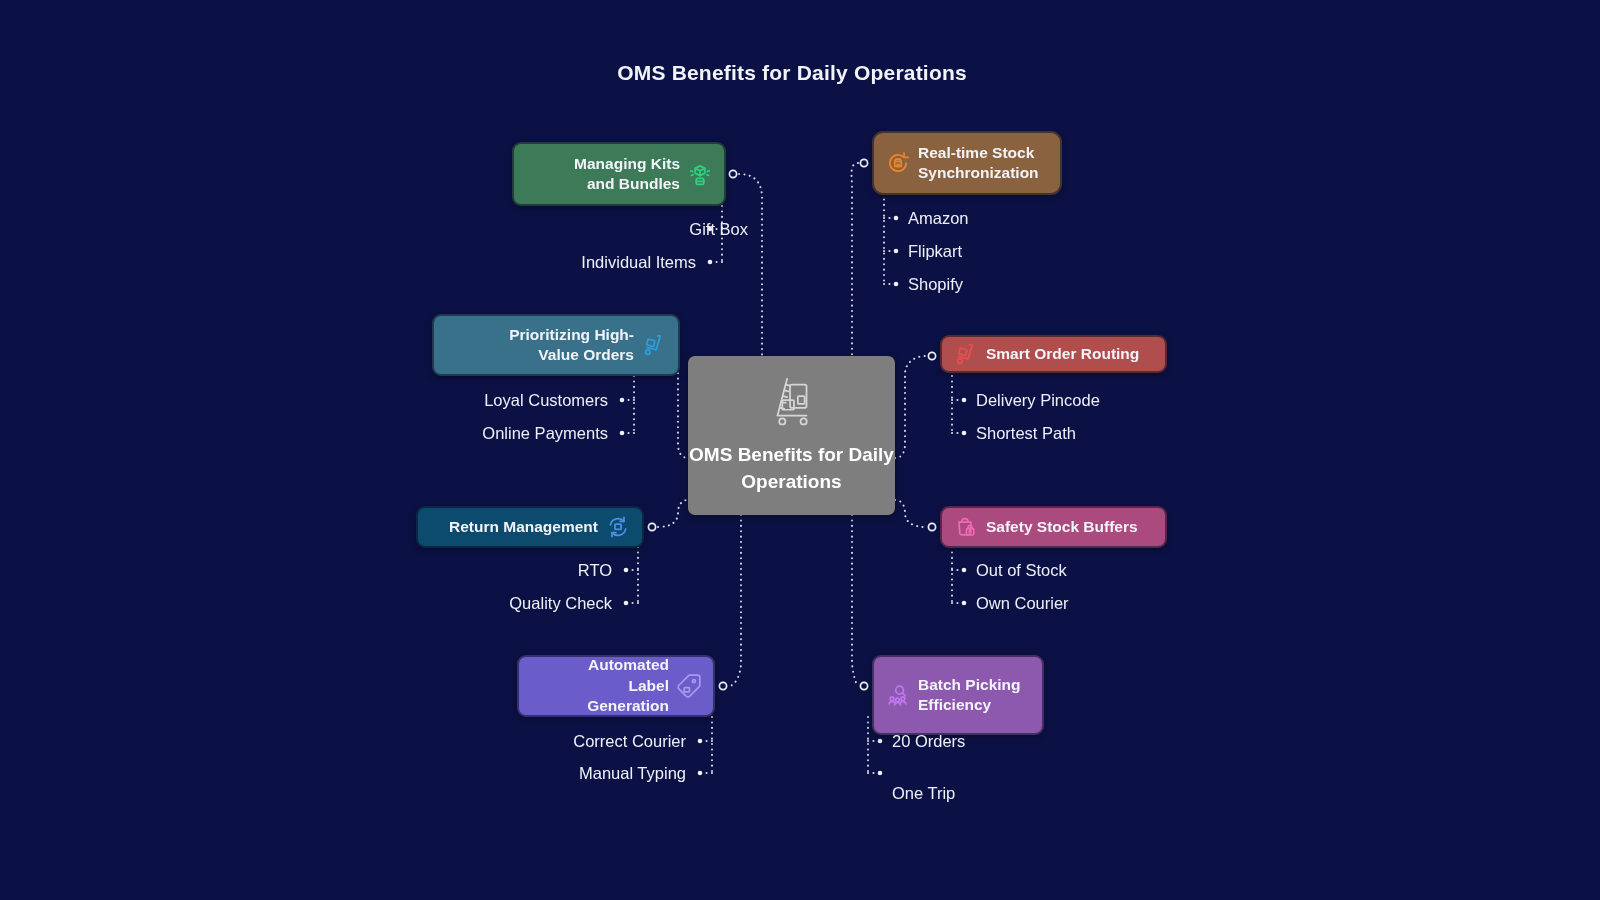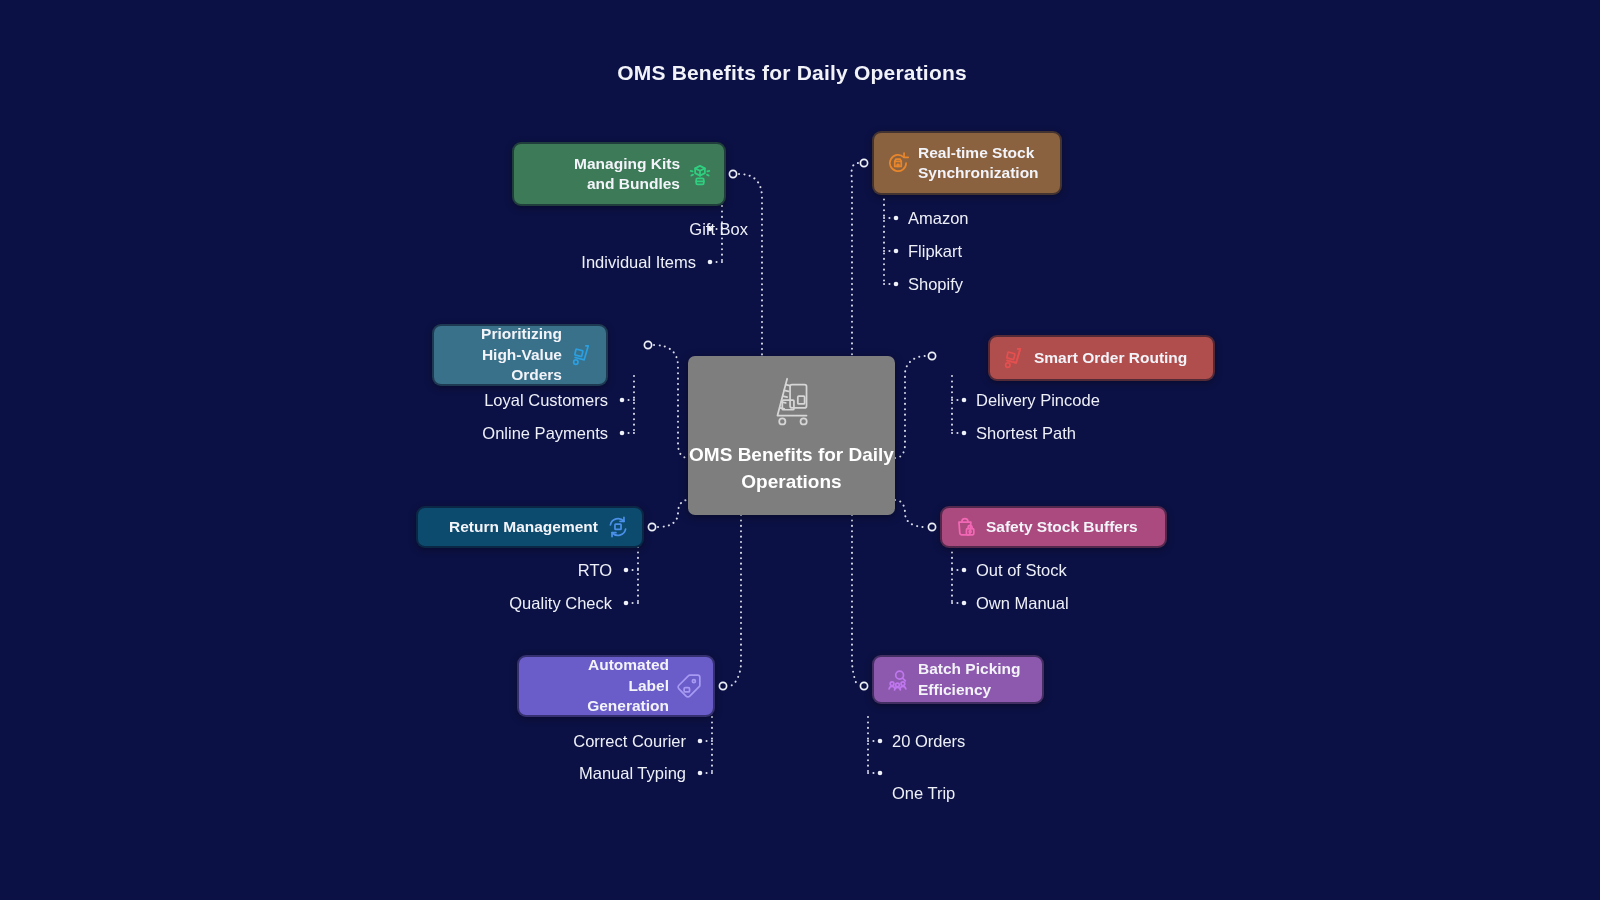--- a/index.html
+++ b/index.html
@@ -13,27 +13,27 @@
   .idot{fill:#eef1f8;}
   .node{position:absolute;display:flex;align-items:center;gap:7px;box-sizing:border-box;
         padding:6px 11px;border-radius:9px;border:2px solid rgba(9,13,36,.55);
         color:#f3f4f9;font-weight:700;font-size:15.5px;line-height:1.32;
         box-shadow:0 2px 7px rgba(0,0,0,.35);}
   .node .icon{flex:0 0 auto;display:block;}
   .node.left{justify-content:flex-end;text-align:right;padding-left:44px;}
   .node.right{justify-content:flex-start;text-align:left;}
   .node.one-line .label{white-space:nowrap;}
   .n-kits{left:512px;top:142px;width:214px;height:64px;}
-  .n-prior{left:432px;top:314px;width:176px;height:62px;margin-top:10px;}
+  .n-prior{left:432px;top:314px;width:248px;height:62px;}
   .n-return{left:416px;top:506px;width:228px;height:42px;}
   .n-label{left:517px;top:655px;width:198px;height:62px;}
-  .n-realtime{left:872px;top:131px;width:190px;height:64px;}
-  .n-routing{left:988px;top:335px;width:227px;height:46px;}
+  .n-realtime{left:872px;top:131px;width:190px;height:64px;border-radius:11px;}
+  .n-routing{left:940px;top:335px;width:227px;height:38px;}
   .n-safety{left:940px;top:506px;width:227px;height:42px;}
-  .n-batch{left:872px;top:655px;width:172px;height:49px;}
+  .n-batch{left:872px;top:655px;width:172px;height:80px;}
   .center-node{position:absolute;left:688px;top:356px;width:207px;height:159px;
         border-radius:7px;display:flex;flex-direction:column;align-items:center;
         padding-top:15px;box-sizing:border-box;color:#ffffff;
         box-shadow:0 2px 9px rgba(0,0,0,.4);}
   .center-label{margin-top:9px;font-size:19px;font-weight:700;text-align:center;line-height:1.42;}
   .sub-item{position:absolute;color:#eef0f8;font-size:16.5px;line-height:22px;white-space:nowrap;}
   .sub-item.r{text-align:right;}
 </style>
 </head>
 <body>
@@ -197,17 +197,17 @@
   <span class="sub-item r" style="right:988px;top:592px;">Quality Check</span>
   <span class="sub-item r" style="right:914px;top:730px;">Correct Courier</span>
   <span class="sub-item r" style="right:914px;top:762px;">Manual Typing</span>
 
   <span class="sub-item" style="left:908px;top:207px;">Amazon</span>
   <span class="sub-item" style="left:908px;top:240px;">Flipkart</span>
   <span class="sub-item" style="left:908px;top:273px;">Shopify</span>
   <span class="sub-item" style="left:976px;top:389px;">Delivery Pincode</span>
   <span class="sub-item" style="left:976px;top:422px;">Shortest Path</span>
   <span class="sub-item" style="left:976px;top:559px;">Out of Stock</span>
-  <span class="sub-item" style="left:976px;top:592px;">Own Manual</span>
+  <span class="sub-item" style="left:976px;top:592px;">Own Courier</span>
   <span class="sub-item" style="left:892px;top:730px;">20 Orders</span>
   <span class="sub-item" style="left:892px;top:762px;margin-top:20px;">One Trip</span>
 
 </div>
 
 </body></html>

